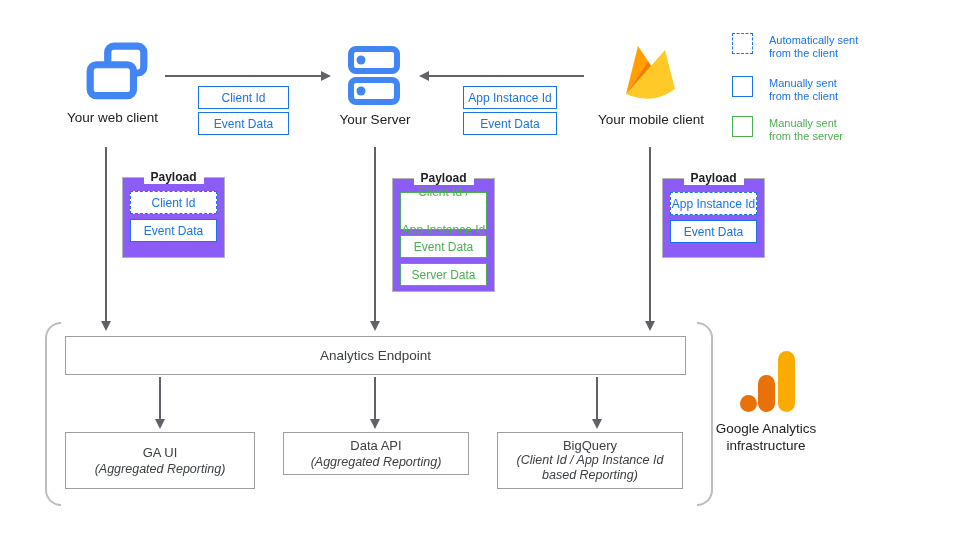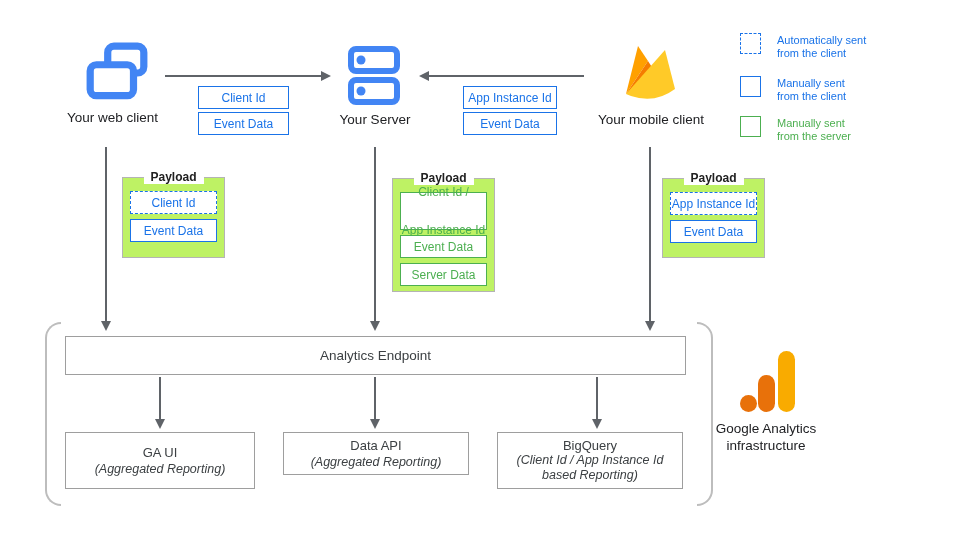--- a/index.html
+++ b/index.html
@@ -16,37 +16,37 @@
   .head-right{position:absolute;width:0;height:0;border-top:5px solid transparent;border-bottom:5px solid transparent;border-left:10px solid #5f6368;}
   .head-left{position:absolute;width:0;height:0;border-top:5px solid transparent;border-bottom:5px solid transparent;border-right:10px solid #5f6368;}
   .head-down{position:absolute;width:0;height:0;border-left:5px solid transparent;border-right:5px solid transparent;border-top:10px solid #5f6368;}
   
   .tag-box{
     position:absolute;border:1.5px solid #1a73e8;color:#1a73e8;background:#fff;
     font-size:12px;display:flex;align-items:center;justify-content:center;text-align:center;
   }
   
   .payload{
-    position:absolute;border:1px solid #b4b4b4;background:#bef264;
+    position:absolute;border:1px solid #b4b4b4;background:#8b5cf6;
     display:flex;flex-direction:column;align-items:stretch;
     padding:13px 7px 0 7px;box-sizing:border-box;
   }
   .payload-title{
     position:absolute;top:-8px;left:50%;transform:translateX(-50%);
     background:#fff;padding:0 7px;font-size:12px;font-weight:bold;color:#212121;white-space:nowrap;
   }
   .p-item{
     margin-bottom:5px;min-height:21px;display:flex;flex-direction:column;align-items:center;justify-content:center;
     font-size:12px;text-align:center;line-height:14px;background:#fff;
   }
   .pi-dashed-blue{border:1.5px dashed #1a73e8;color:#1a73e8;}
   .pi-solid-blue{border:1.5px solid #1a73e8;color:#1a73e8;}
   .pi-solid-green{border:1.5px solid #4caf50;color:#4caf50;gap:24px;}
   
-  .legend-item{position:absolute;display:flex;align-items:flex-start;margin-left:8px;}
+  .legend-item{position:absolute;display:flex;align-items:flex-start;}
   .legend-swatch{width:21px;height:21px;box-sizing:border-box;background:#fff;flex:0 0 auto;}
   .sw-dashed-blue{border:1.5px dashed #1a73e8;}
   .sw-solid-blue{border:1.5px solid #1a73e8;}
   .sw-solid-green{border:1.5px solid #4caf50;}
   .legend-text{margin-left:16px;font-size:11px;line-height:13px;margin-top:1px;}
   .lt-blue{color:#1a73e8;}
   .lt-green{color:#4caf50;}
   
   .bracket-left{position:absolute;width:14px;border:2px solid #bdbdbd;border-right:none;border-radius:16px 0 0 16px;background:transparent;}
   .bracket-right{position:absolute;width:14px;border:2px solid #bdbdbd;border-left:none;border-radius:0 16px 16px 0;background:transparent;}

